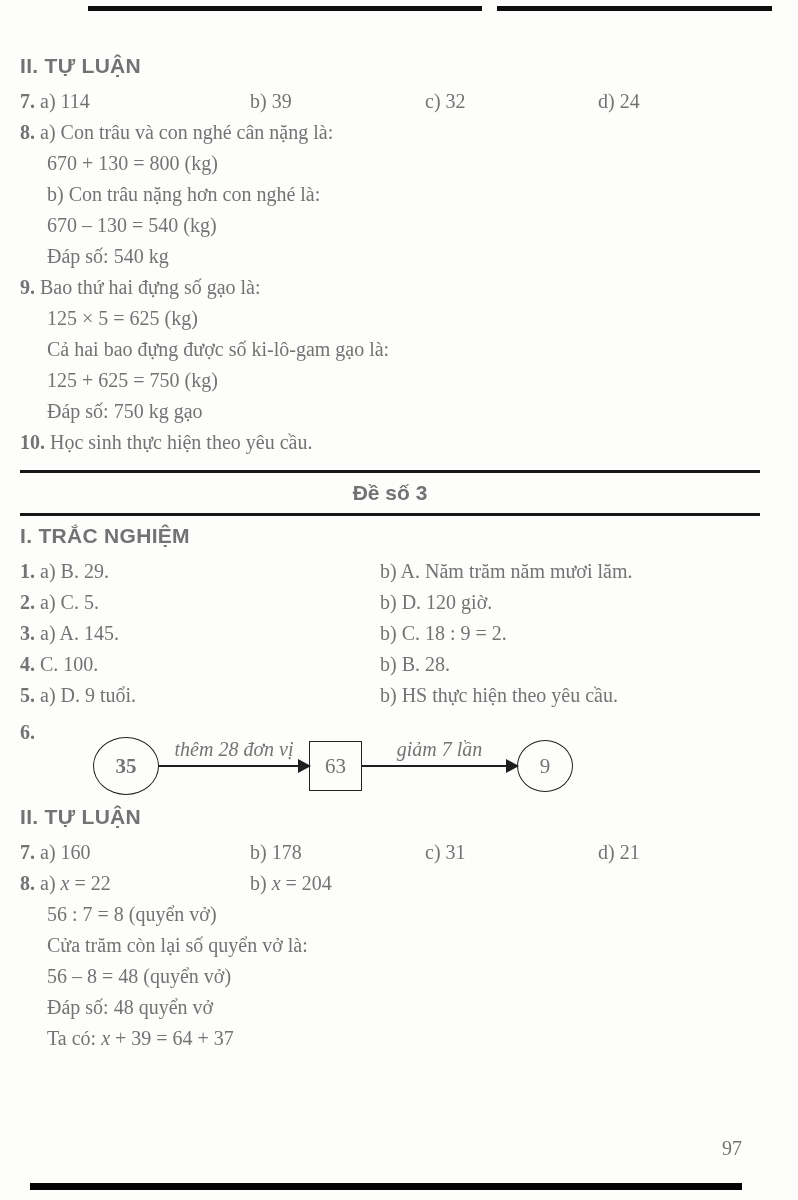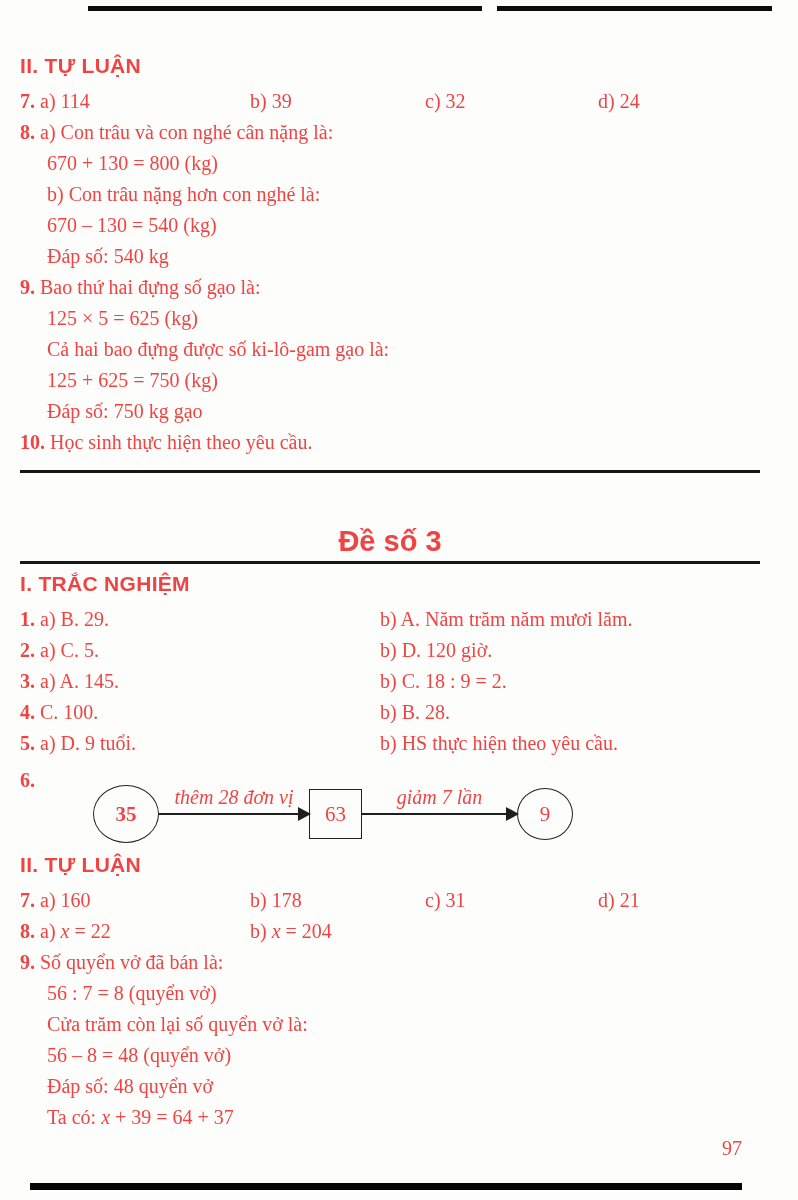--- a/index.html
+++ b/index.html
@@ -1,40 +1,40 @@
 <!DOCTYPE html>
 <html><head>
 <meta charset="utf-8">
 <style>
   * { margin:0; padding:0; box-sizing:border-box; }
   html,body { background:#e8e8e8; }
   .page {
     position:relative; width:798px; height:1200px; margin:0 auto;
-    background:#fdfdfb; color:#ef4444; overflow:hidden;
+    background:#fdfdfb; color:#737373; overflow:hidden;
     font-family:"Liberation Serif", serif; font-size:20px; line-height:31px;
   }
   .top-bar { position:absolute; top:6px; height:5px; background:#0d0d0d; }
   .top-bar.seg1 { left:88px; width:394px; }
   .top-bar.seg2 { left:497px; width:275px; }
   .content { padding:46px 38px 0 20px; }
   .sec-heading {
     font-family:"Liberation Sans", sans-serif; font-weight:bold;
     font-size:21px; letter-spacing:0.3px; margin:6px 0 6px; line-height:28px;
   }
   .qnum { font-weight:bold; }
   .ansrow { display:flex;gap:20px; }
   .ansrow .c1 { width:210px; }
   .ansrow .c2 { width:155px; }
   .ansrow .c3 { width:153px; }
   .qblock .qline { margin-left:27px; }
   .de-header { margin-top:12px; }
   .rule { height:3px; background:#171717; }
   .de-title {
     text-align:center; font-family:"Liberation Sans", sans-serif;
-    font-weight:bold; font-size:29px; padding:5px 0; line-height:30px;margin-top:48px;
+    font-weight:bold; font-size:21px; padding:5px 0; line-height:30px;
   }
   .tnrow { display:flex; }
   .tn-left { display:inline-block; width:360px; }
   .diagram { display:flex; margin:4px 0 8px; }
   .diagram .qnum { margin-top:2px; }
   .dg { display:flex; align-items:center; margin-left:58px; padding-top:22px; }
   .circle {
     width:66px; height:58px; border:1.7px solid #222; border-radius:50%;
     display:flex; align-items:center; justify-content:center; font-size:21px;
   }
@@ -150,21 +150,20 @@
       <span class="c3">c) 31</span>
       <span class="c4">d) 21</span>
     </div>
 
     <div class="ansrow">
       <span class="c1"><span class="qnum">8.</span> <span><span>a) </span><span class="var">x</span><span> = 22</span></span></span>
       <span class="c2"><span>b) </span><span class="var">x</span><span> = 204</span></span>
     </div>
 
     <div class="qblock">
-      <div class="qfirst"><span class="qnum">9.</span> <span>Số quyển vở đã bán là:</span></div>
       <div class="qline">56 : 7 = 8 (quyển vở)</div>
       <div class="qline">Cửa trăm còn lại số quyển vở là:</div>
       <div class="qline">56 – 8 = 48 (quyển vở)</div>
       <div class="qline">Đáp số: 48 quyển vở</div>
     </div>
 
     <div class="qblock">
       <div class="qline"><span>Ta có: </span><span class="var">x</span><span> + 39 = 64 + 37</span></div>
     </div>
 

